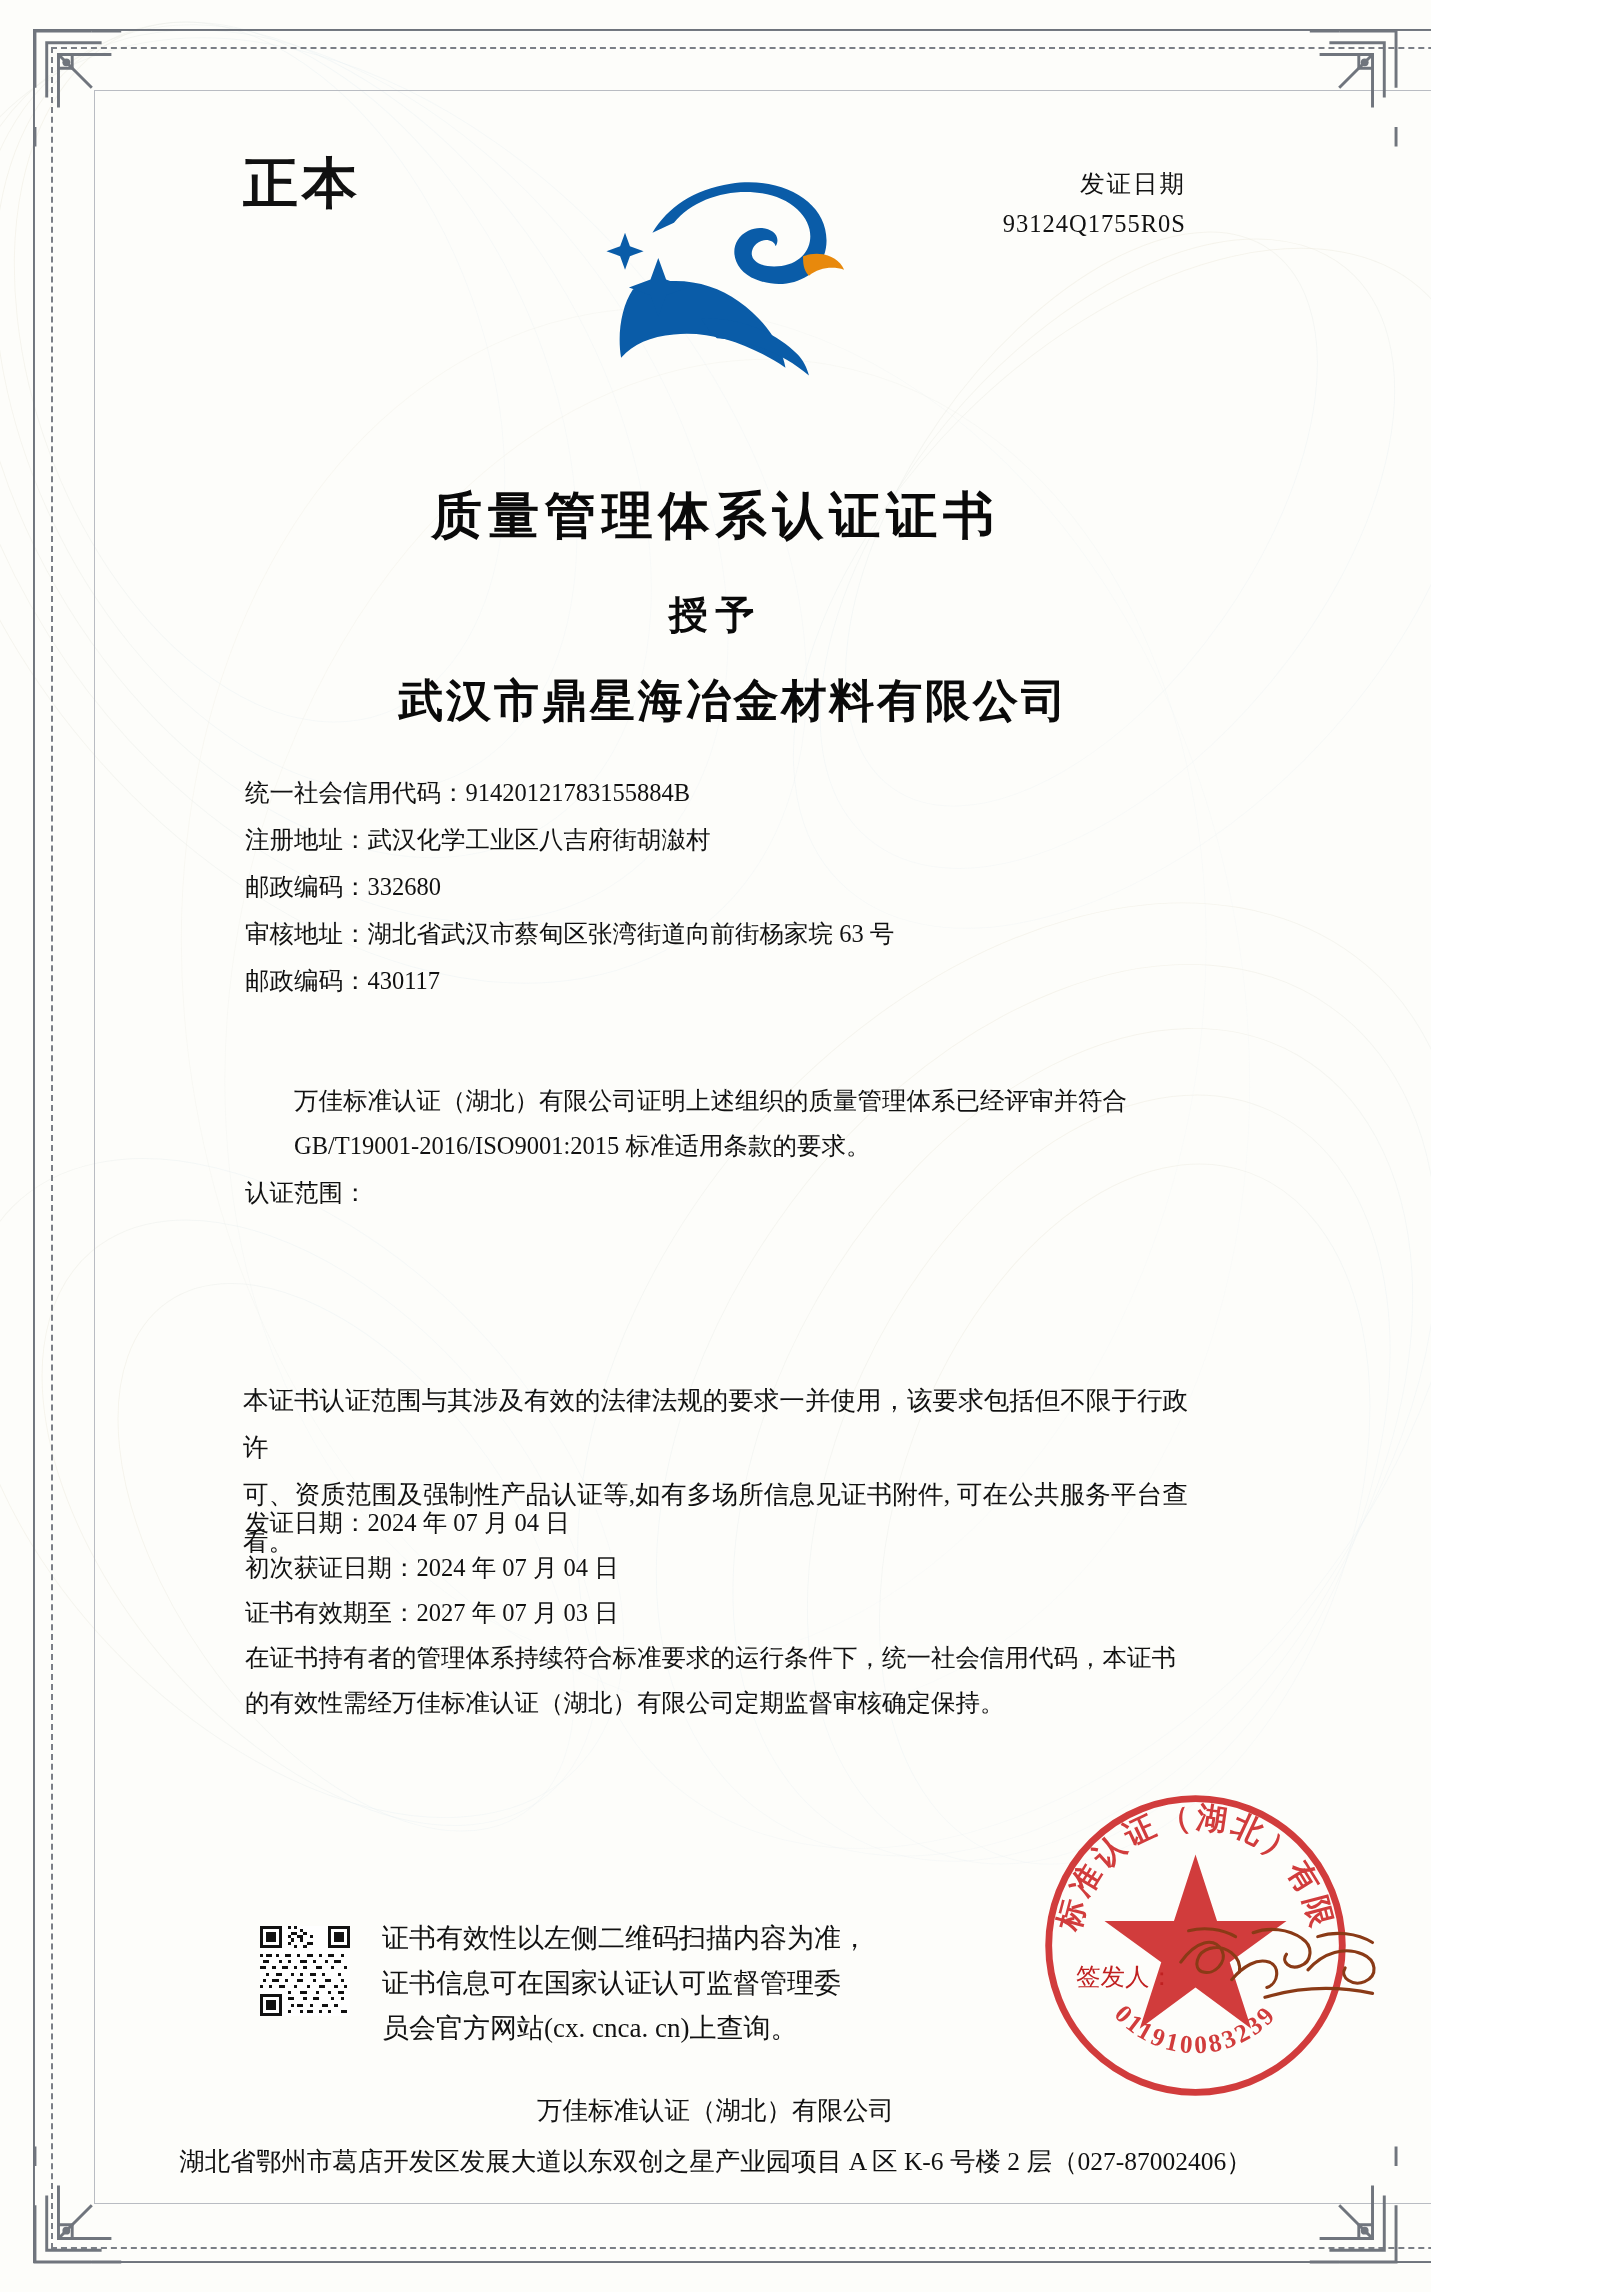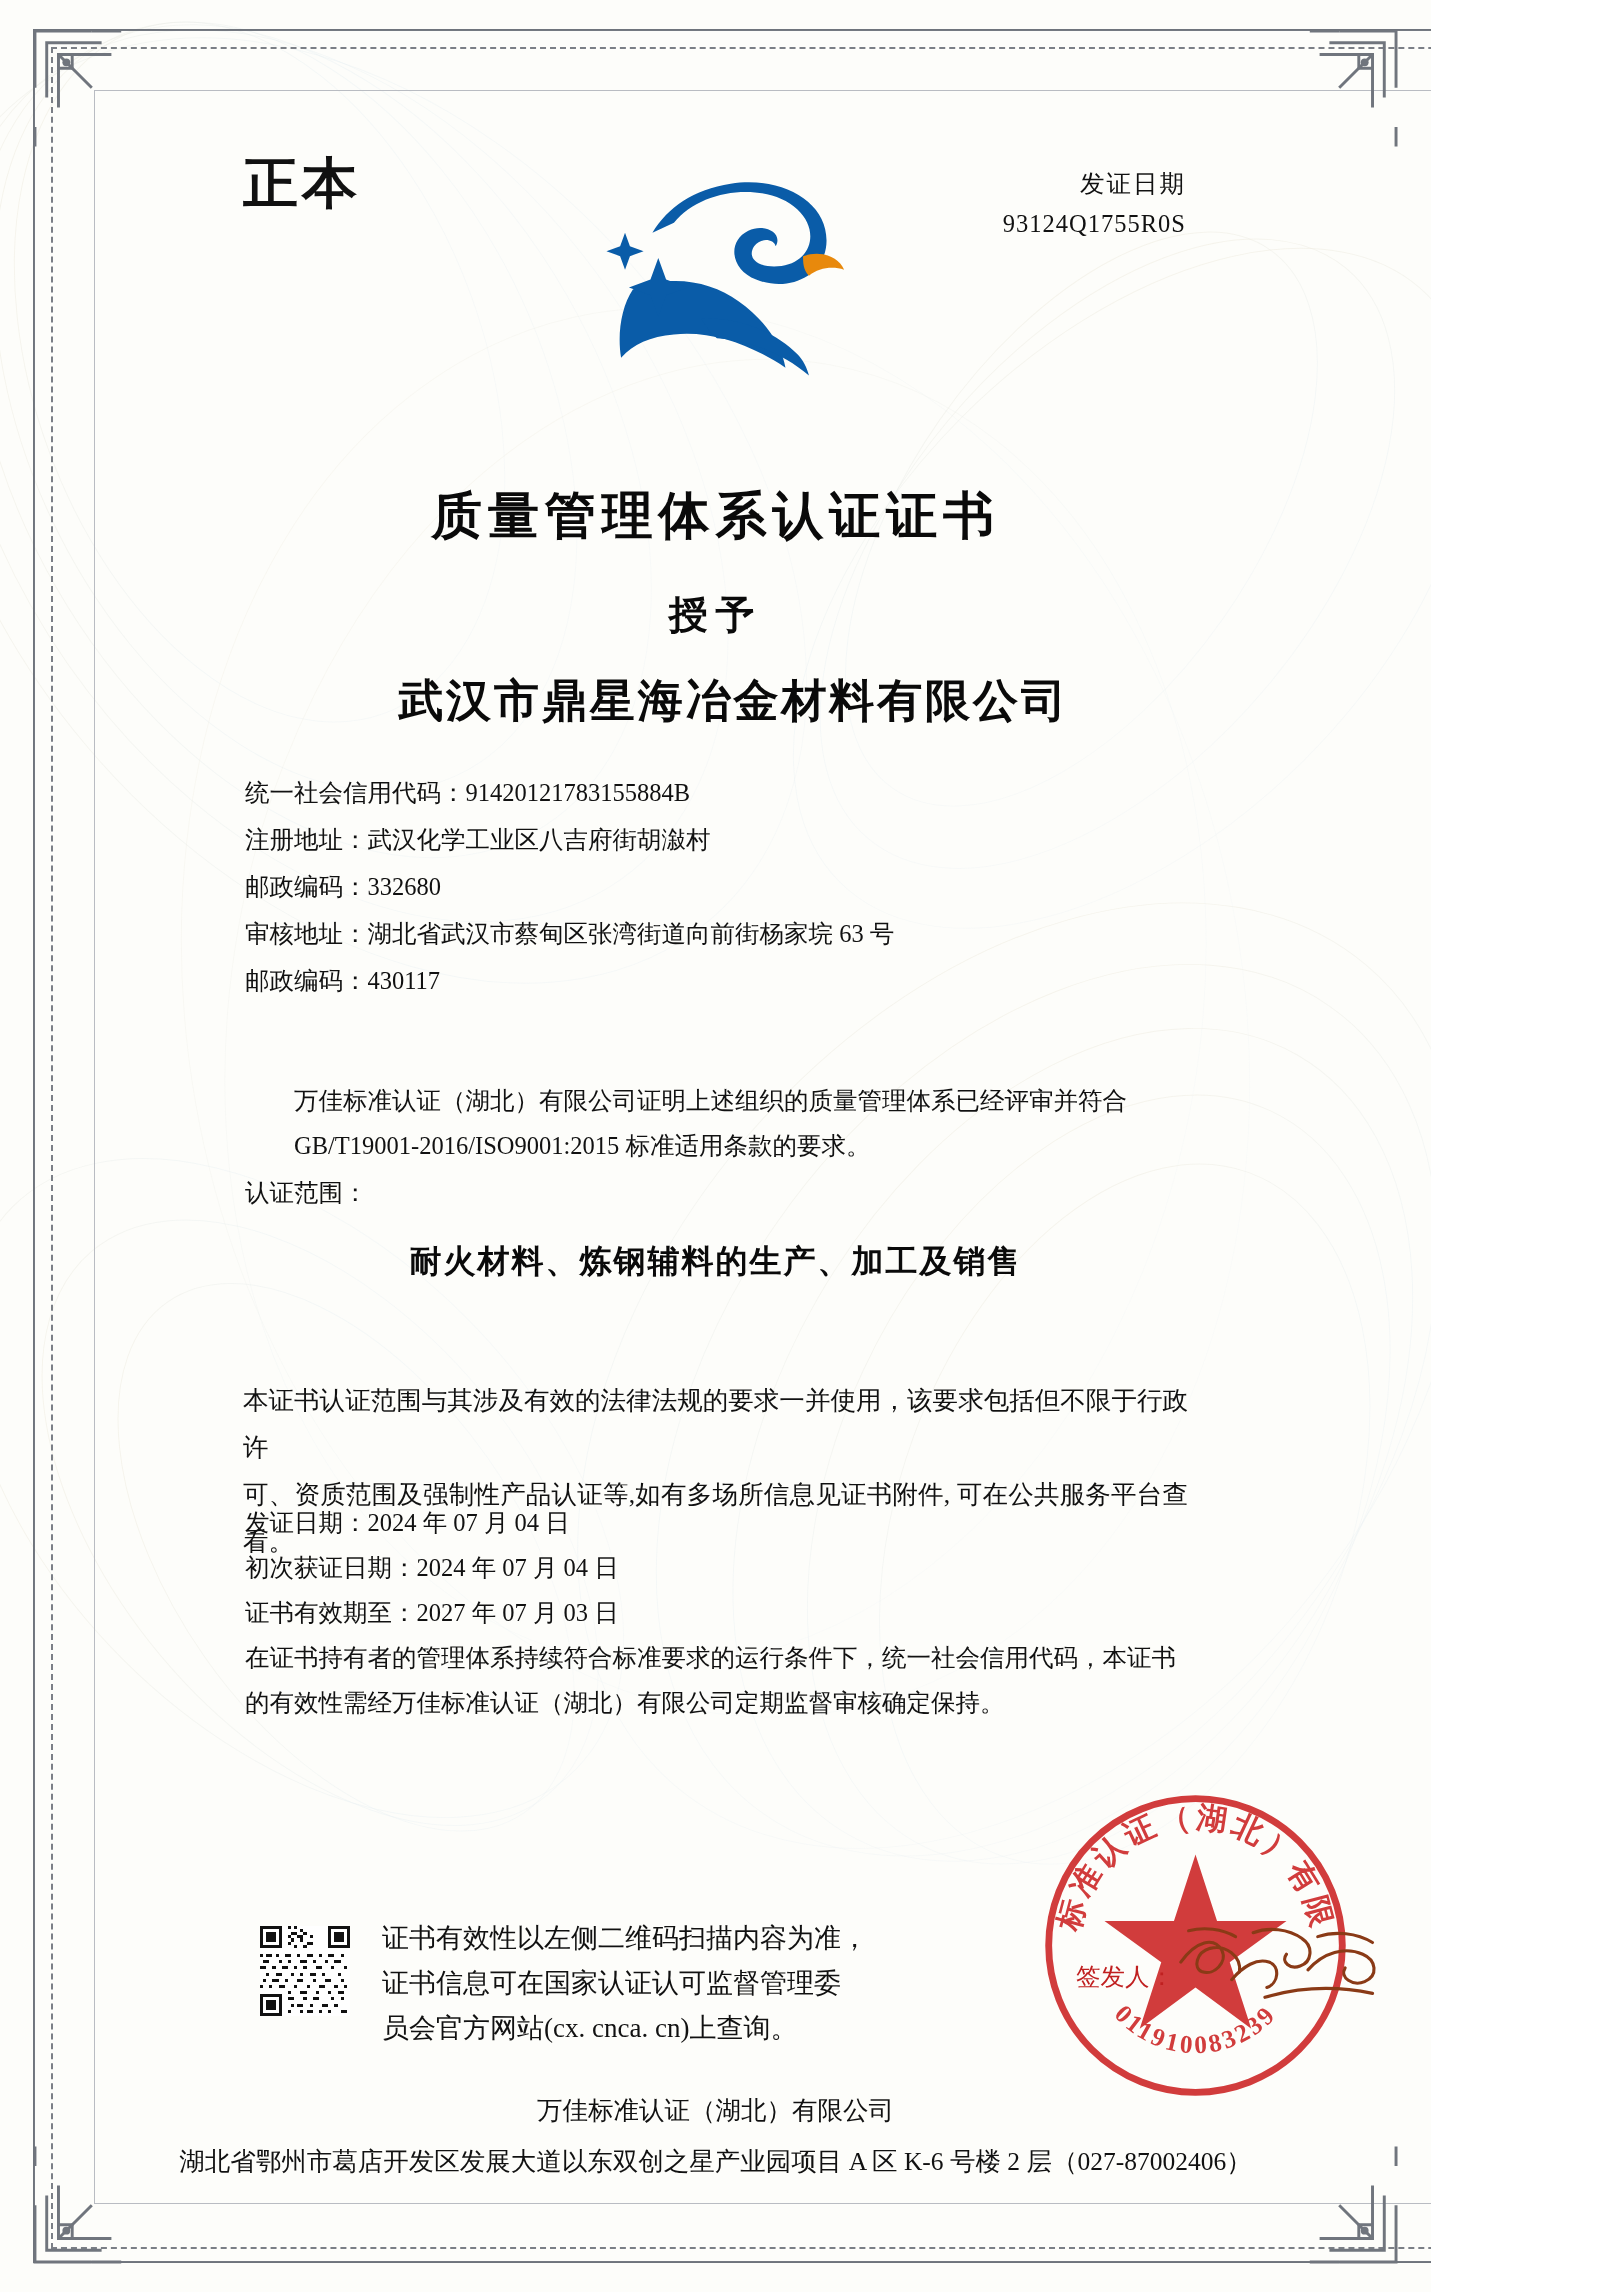--- a/index.html
+++ b/index.html
@@ -367,21 +367,20 @@
       <div>审核地址：湖北省武汉市蔡甸区张湾街道向前街杨家垸 63 号</div>
       <div>邮政编码：430117</div>
     </div>
 
     <div class="statement">
       <div class="indent">万佳标准认证（湖北）有限公司证明上述组织的质量管理体系已经评审并符合</div>
       <div style="text-indent:49px;">GB/T19001-2016/ISO9001:2015 标准适用条款的要求。</div>
     </div>
 
     <div class="scope-label">认证范围：</div>
-    <div class="scope-value">耐火材料、炼钢辅料的生产、加工及销售</div>
 
     <div class="legal-note">
       <div>本证书认证范围与其涉及有效的法律法规的要求一并使用，该要求包括但不限于行政许</div>
       <div>可、资质范围及强制性产品认证等,如有多场所信息见证书附件, 可在公共服务平台查看。</div>
     </div>
 
     <div class="dates-block">
       <div>发证日期：2024 年 07 月 04 日</div>
       <div>初次获证日期：2024 年 07 月 04 日</div>
       <div>证书有效期至：2027 年 07 月 03 日</div>

